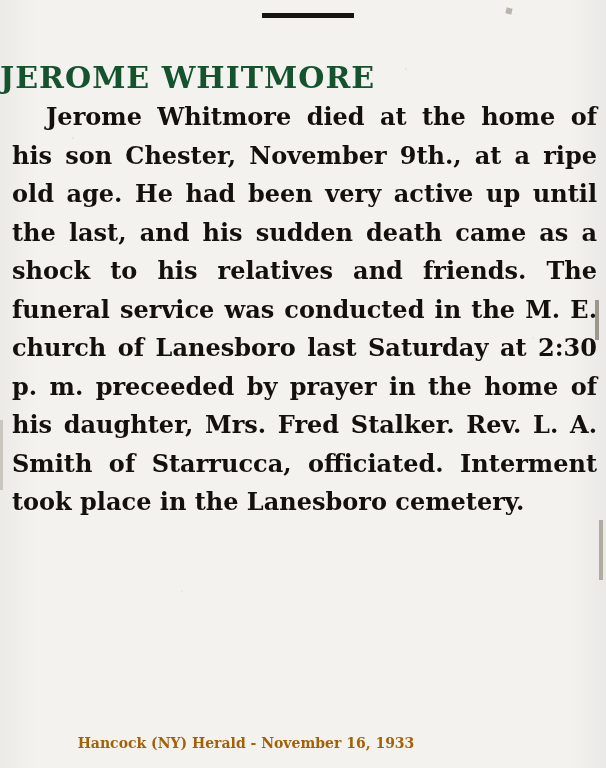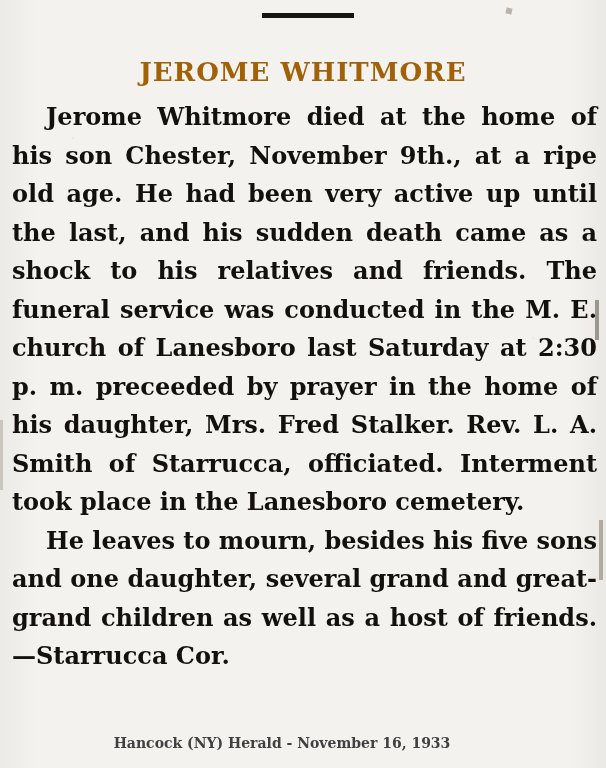--- a/index.html
+++ b/index.html
@@ -48,26 +48,26 @@
   .fleck.f1 { left: 506px; top: 8px;  width: 6px;  height: 6px; transform: rotate(14deg); }
   .fleck.f2 { left: 595px; top: 300px; width: 4px; height: 40px; background: #9c968d; }
   .fleck.f3 { left: 0px;   top: 420px; width: 3px; height: 70px; background: #cac5bd; }
   .fleck.f4 { left: 599px; top: 520px; width: 4px; height: 60px; background: #b0aaa1; }
 
   .headline {
     position: absolute;
     top: 40px;
     left: 0;
     width: 606px;
-    text-align: center;
+    text-align: left;
     font-family: "DejaVu Serif", serif;
     font-weight: bold;
-    font-size: 26px;
+    font-size: 30px;
     letter-spacing: 1px;
-    color: #a16207;
+    color: #14532d;
   }
   .body-text {
     position: absolute;
     top: 98px;
     left: 12px;
     width: 585px;
     color: #14110d;
     font-family: "DejaVu Serif", serif;
     font-size: 24px;
     line-height: 38.5px;
@@ -83,37 +83,35 @@
 
   .caption {
     position: absolute;
     left: 0;
     top: 735px;
     width: 492px;
     text-align: center;
     font-family: "DejaVu Serif", serif;
     font-weight: bold;
     font-size: 14px;
-    color: #404040;
-    padding-left: 36px;
+    color: #a16207;
   }
 </style>
 </head>
 <body>
 
 <div class="clipping">
   <div class="paper-noise"></div>
 
   <div class="rule-top"></div>
   <div class="fleck f1"></div>
   <div class="fleck f2"></div>
   <div class="fleck f3"></div>
   <div class="fleck f4"></div>
 
   <h1 class="headline">JEROME WHITMORE</h1>
 
   <div class="body-text">
     <p class="para indent">Jerome Whitmore died at the home of his son Chester, November 9th., at a ripe old age. He had been very active up until the last, and his sudden death came as a shock to his relatives and friends. The funeral service was conducted in the M. E. church of Lanesboro last Saturday at 2:30 p. m. preceeded by prayer in the home of his daughter, Mrs. Fred Stalker. Rev. L. A. Smith of Starrucca, officiated. Interment took place in the Lanesboro cemetery.</p>
-    <p class="para indent">He leaves to mourn, besides his five sons and one daughter, several grand and great-grand children as well as a host of friends. —Starrucca Cor.</p>
   </div>
 
   <div class="caption">Hancock (NY) Herald - November 16, 1933</div>
 </div>
 
 </body></html>

